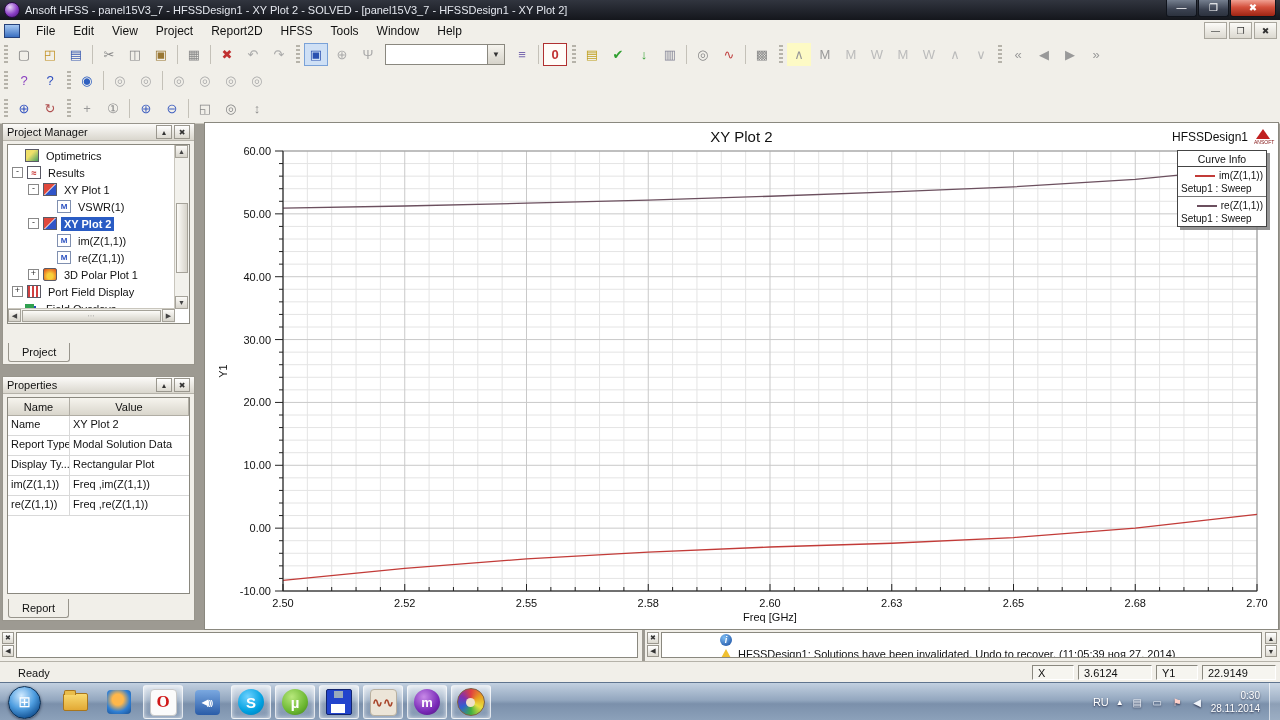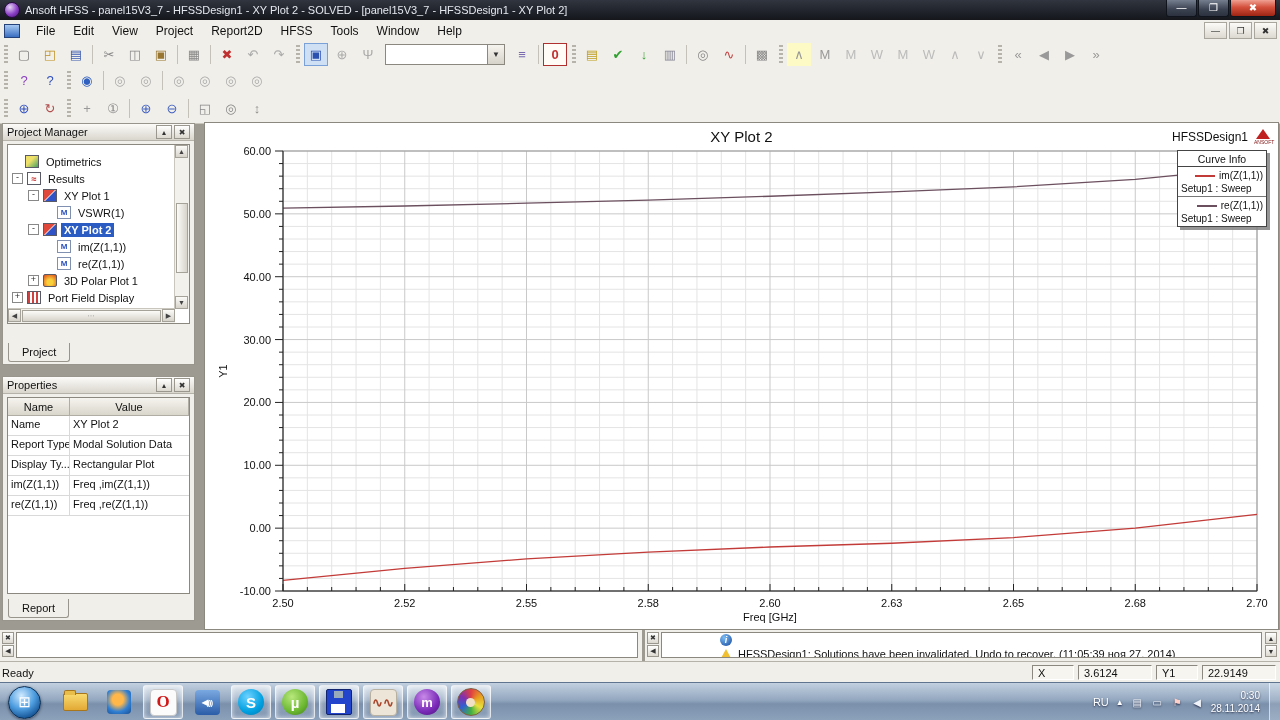--- a/index.html
+++ b/index.html
@@ -44,21 +44,21 @@
   
   .panel{position:absolute;left:2px;width:193px;background:#f1efe9;border:1px solid #98958c;box-sizing:border-box}
   #pm{top:123px;height:242px}
   #props{top:376px;height:245px}
   .phdr{height:16px;background:linear-gradient(#fcfbf9,#d9d6cd);border-bottom:1px solid #b5b2a9;
     display:flex;align-items:center;font-size:11px;padding:0 4px;color:#111}
   .phdr .t{flex:1}
   .pbtn{width:14px;height:12px;border:1px solid #9a978e;background:linear-gradient(#fff,#dcd9d0);
     font-size:8px;display:flex;align-items:center;justify-content:center;margin-left:2px;color:#333}
   .pm-body{position:absolute;left:4px;top:20px;right:4px;bottom:40px;background:#fff;border:1px solid #8a887f;overflow:hidden}
-  .tree{position:absolute;left:0;top:0;right:14px;bottom:14px;overflow:hidden;padding-top:8px}
+  .tree{position:absolute;left:0;top:0;right:14px;bottom:14px;overflow:hidden;padding-top:2px}
   .tree-row{display:flex;align-items:center;height:17px;font-size:11px;white-space:nowrap;color:#111}
   .tree-exp{width:9px;height:9px;border:1px solid #888;background:#fff;font-size:9px;line-height:7px;
     text-align:center;margin-right:4px;flex:none;color:#333}
   .tree-ic{width:14px;height:13px;margin-right:4px;flex:none;border:1px solid #5a5a66;box-sizing:border-box;
     position:relative;display:flex;align-items:center;justify-content:center;overflow:hidden}
   .tree-label{padding:1px 3px}
   .tree-label.sel{background:#2a5cc4;color:#fff;font-weight:bold}
   .ti-optimetrics{background:linear-gradient(135deg,#efe06a 40%,#46a060)}
   .ti-results{background:#fff;color:#c22020;font-size:9px;font-weight:bold}
   .ti-results::before{content:"≈"}
@@ -114,21 +114,21 @@
   .dock-box{position:absolute;left:16px;top:2px;right:4px;bottom:3px;background:#fff;border:1px solid #8a887f;overflow:hidden}
   #dockR .dock-box{right:18px}
   .dock-scroll{position:absolute;right:2px;top:2px;width:13px}
   .msg-row{display:flex;align-items:center;height:14px;font-size:11px;padding-left:58px;gap:6px;white-space:nowrap;color:#111}
   .mi-info{width:12px;height:12px;border-radius:50%;flex:none;background:radial-gradient(circle at 35% 30%,#7cbcf4,#15489c);
     color:#fff;font-size:9px;font-weight:bold;font-style:italic;display:flex;align-items:center;justify-content:center}
   .mi-warn{width:0;height:0;flex:none;border-left:6px solid transparent;border-right:6px solid transparent;border-bottom:11px solid #f0c030}
   
   #statusbar{position:absolute;top:661px;left:0;width:1280px;height:21px;background:#f1efe9;
     border-top:1px solid #b5b2a9;display:flex;align-items:center;font-size:11px;color:#111}
-  #ready{padding-left:2px;flex:1}
+  #ready{padding-left:18px;flex:1}
   .sfield{height:15px;border-top:1px solid #8a887f;border-left:1px solid #8a887f;border-bottom:1px solid #fff;
     border-right:1px solid #fff;background:#f6f5f0;display:flex;align-items:center;padding:0 5px;margin-right:4px;box-sizing:border-box}
   .sfield.lab{width:42px}
   .sfield.val{width:74px}
   
   #taskbar{position:absolute;top:682px;left:0;width:1280px;height:38px;display:flex;align-items:center;
     background:linear-gradient(#c2d0e0,#93a7bf 45%,#7b90ab 55%,#8da2bb);border-top:1px solid #5f7astro}
   #taskbar{border-top:1px solid #5f748e}
   .start-orb{width:31px;height:31px;border-radius:50%;margin:0 12px 0 8px;flex:none;
     background:radial-gradient(circle at 40% 28%,#cfe9ff,#4f9ee0 45%,#1b5c9e 75%,#0c3a6b);

